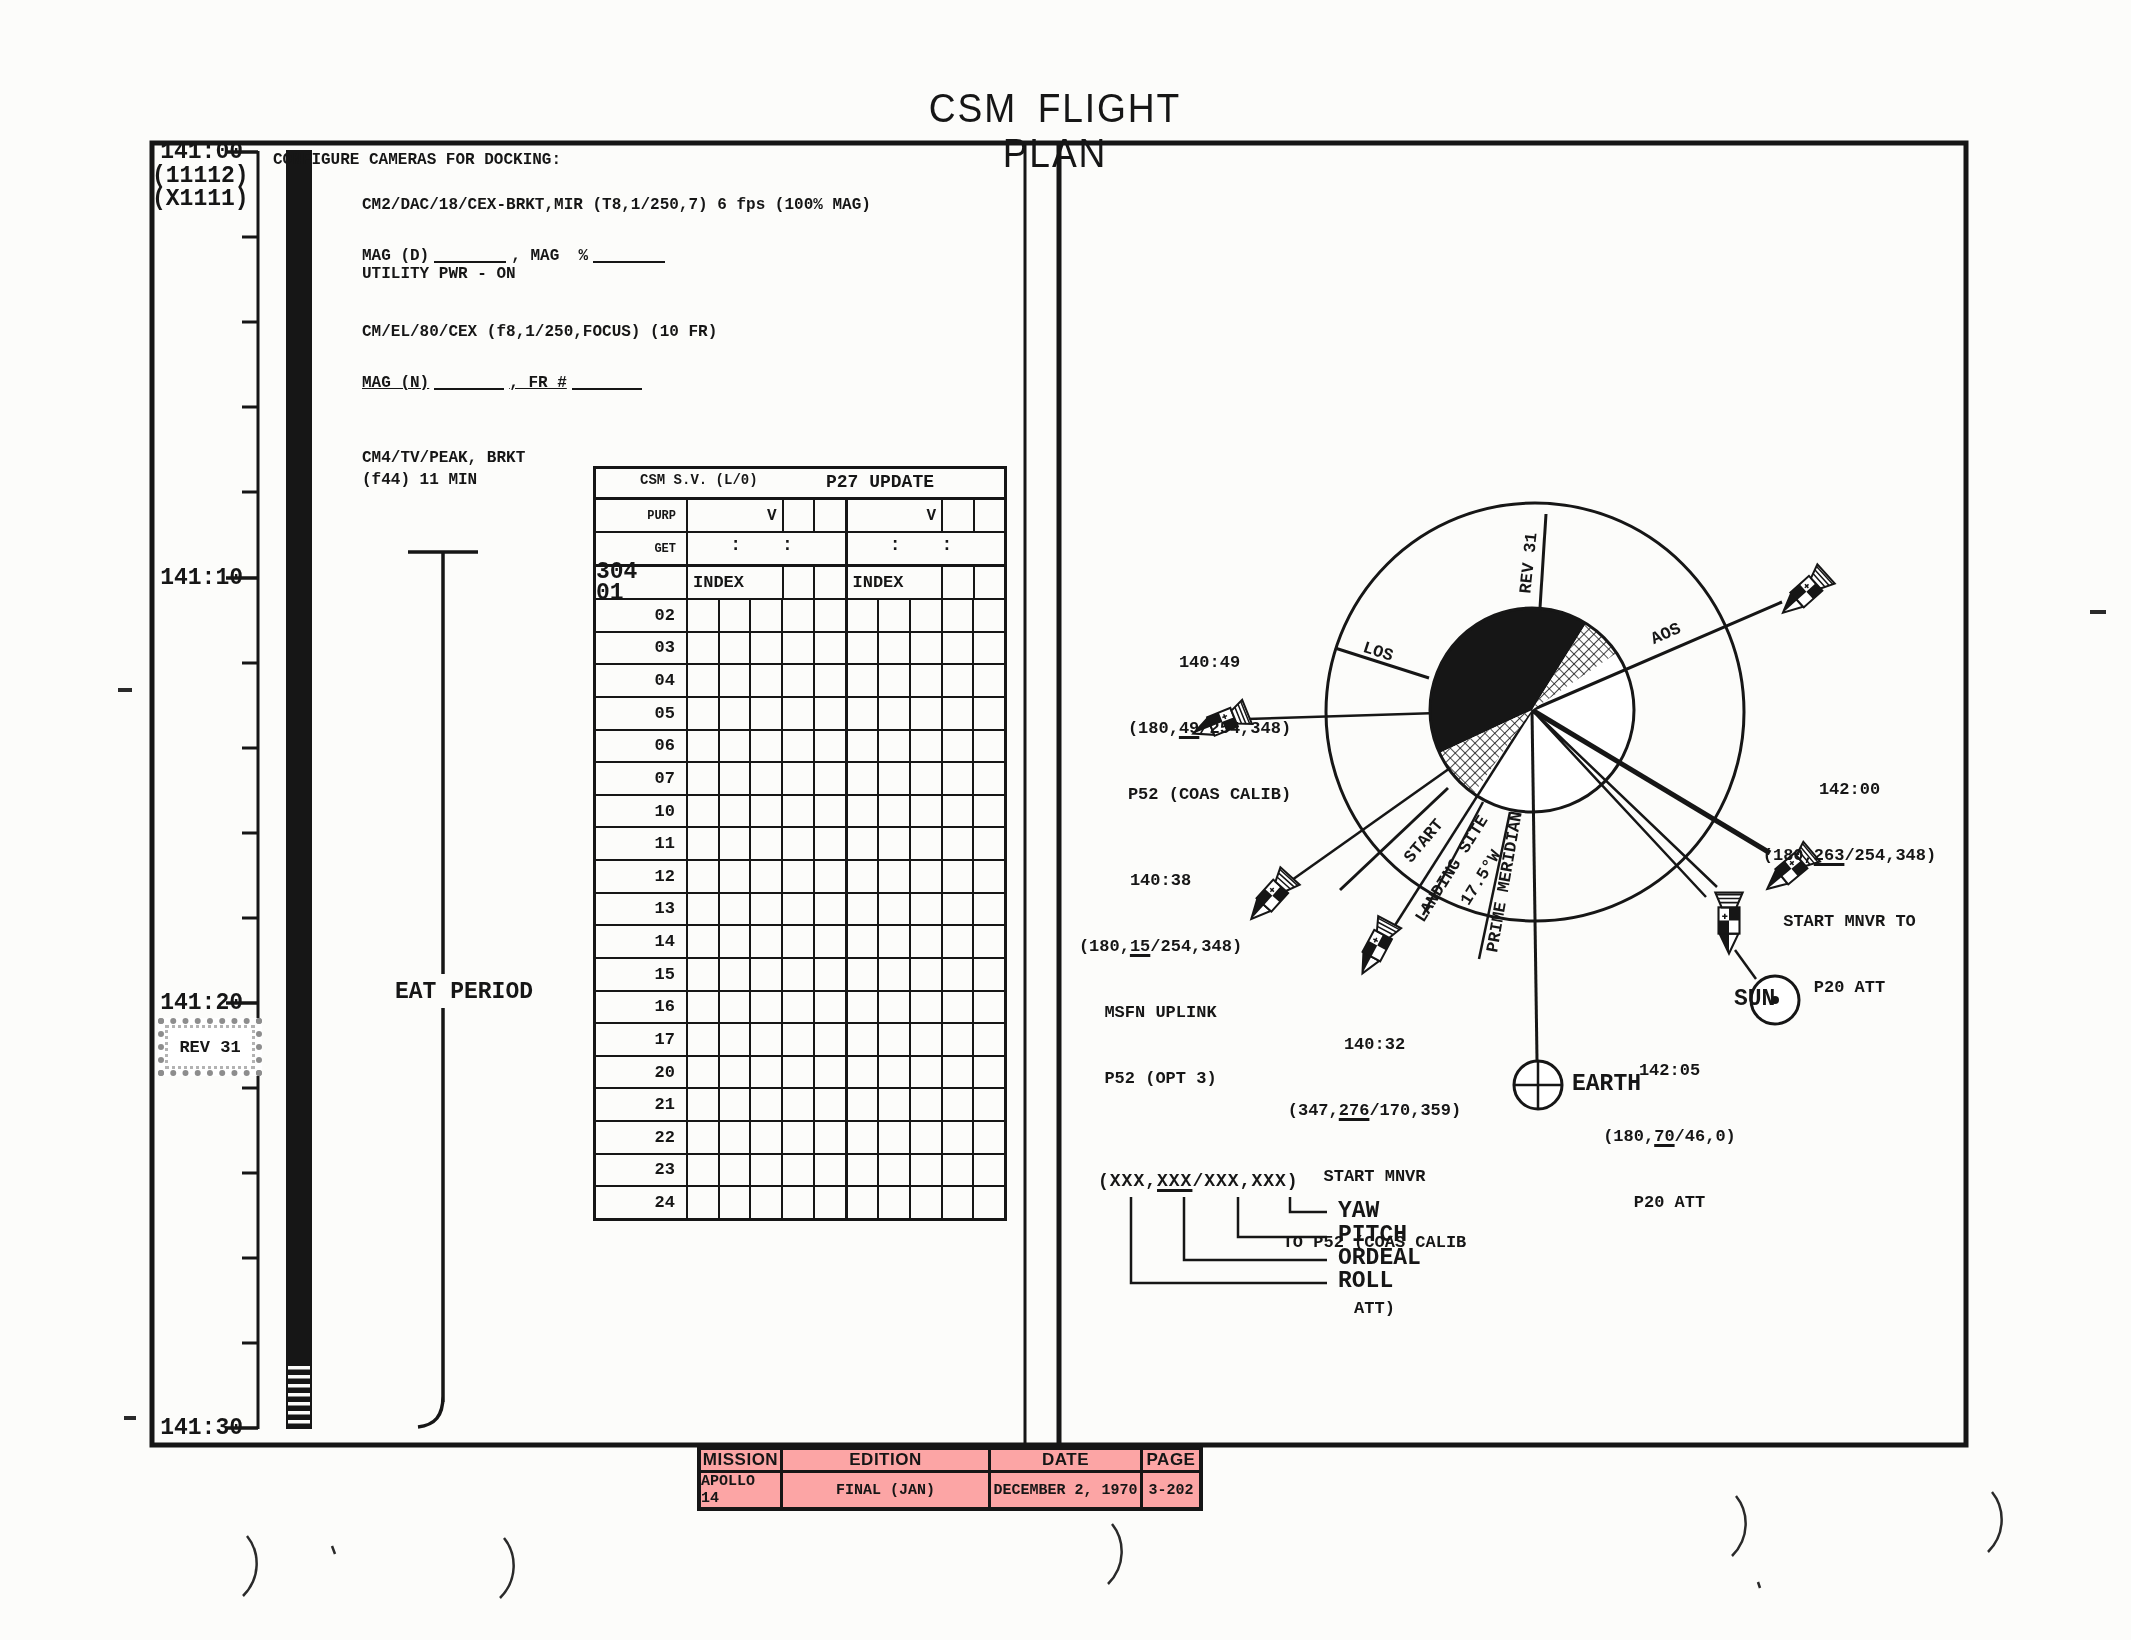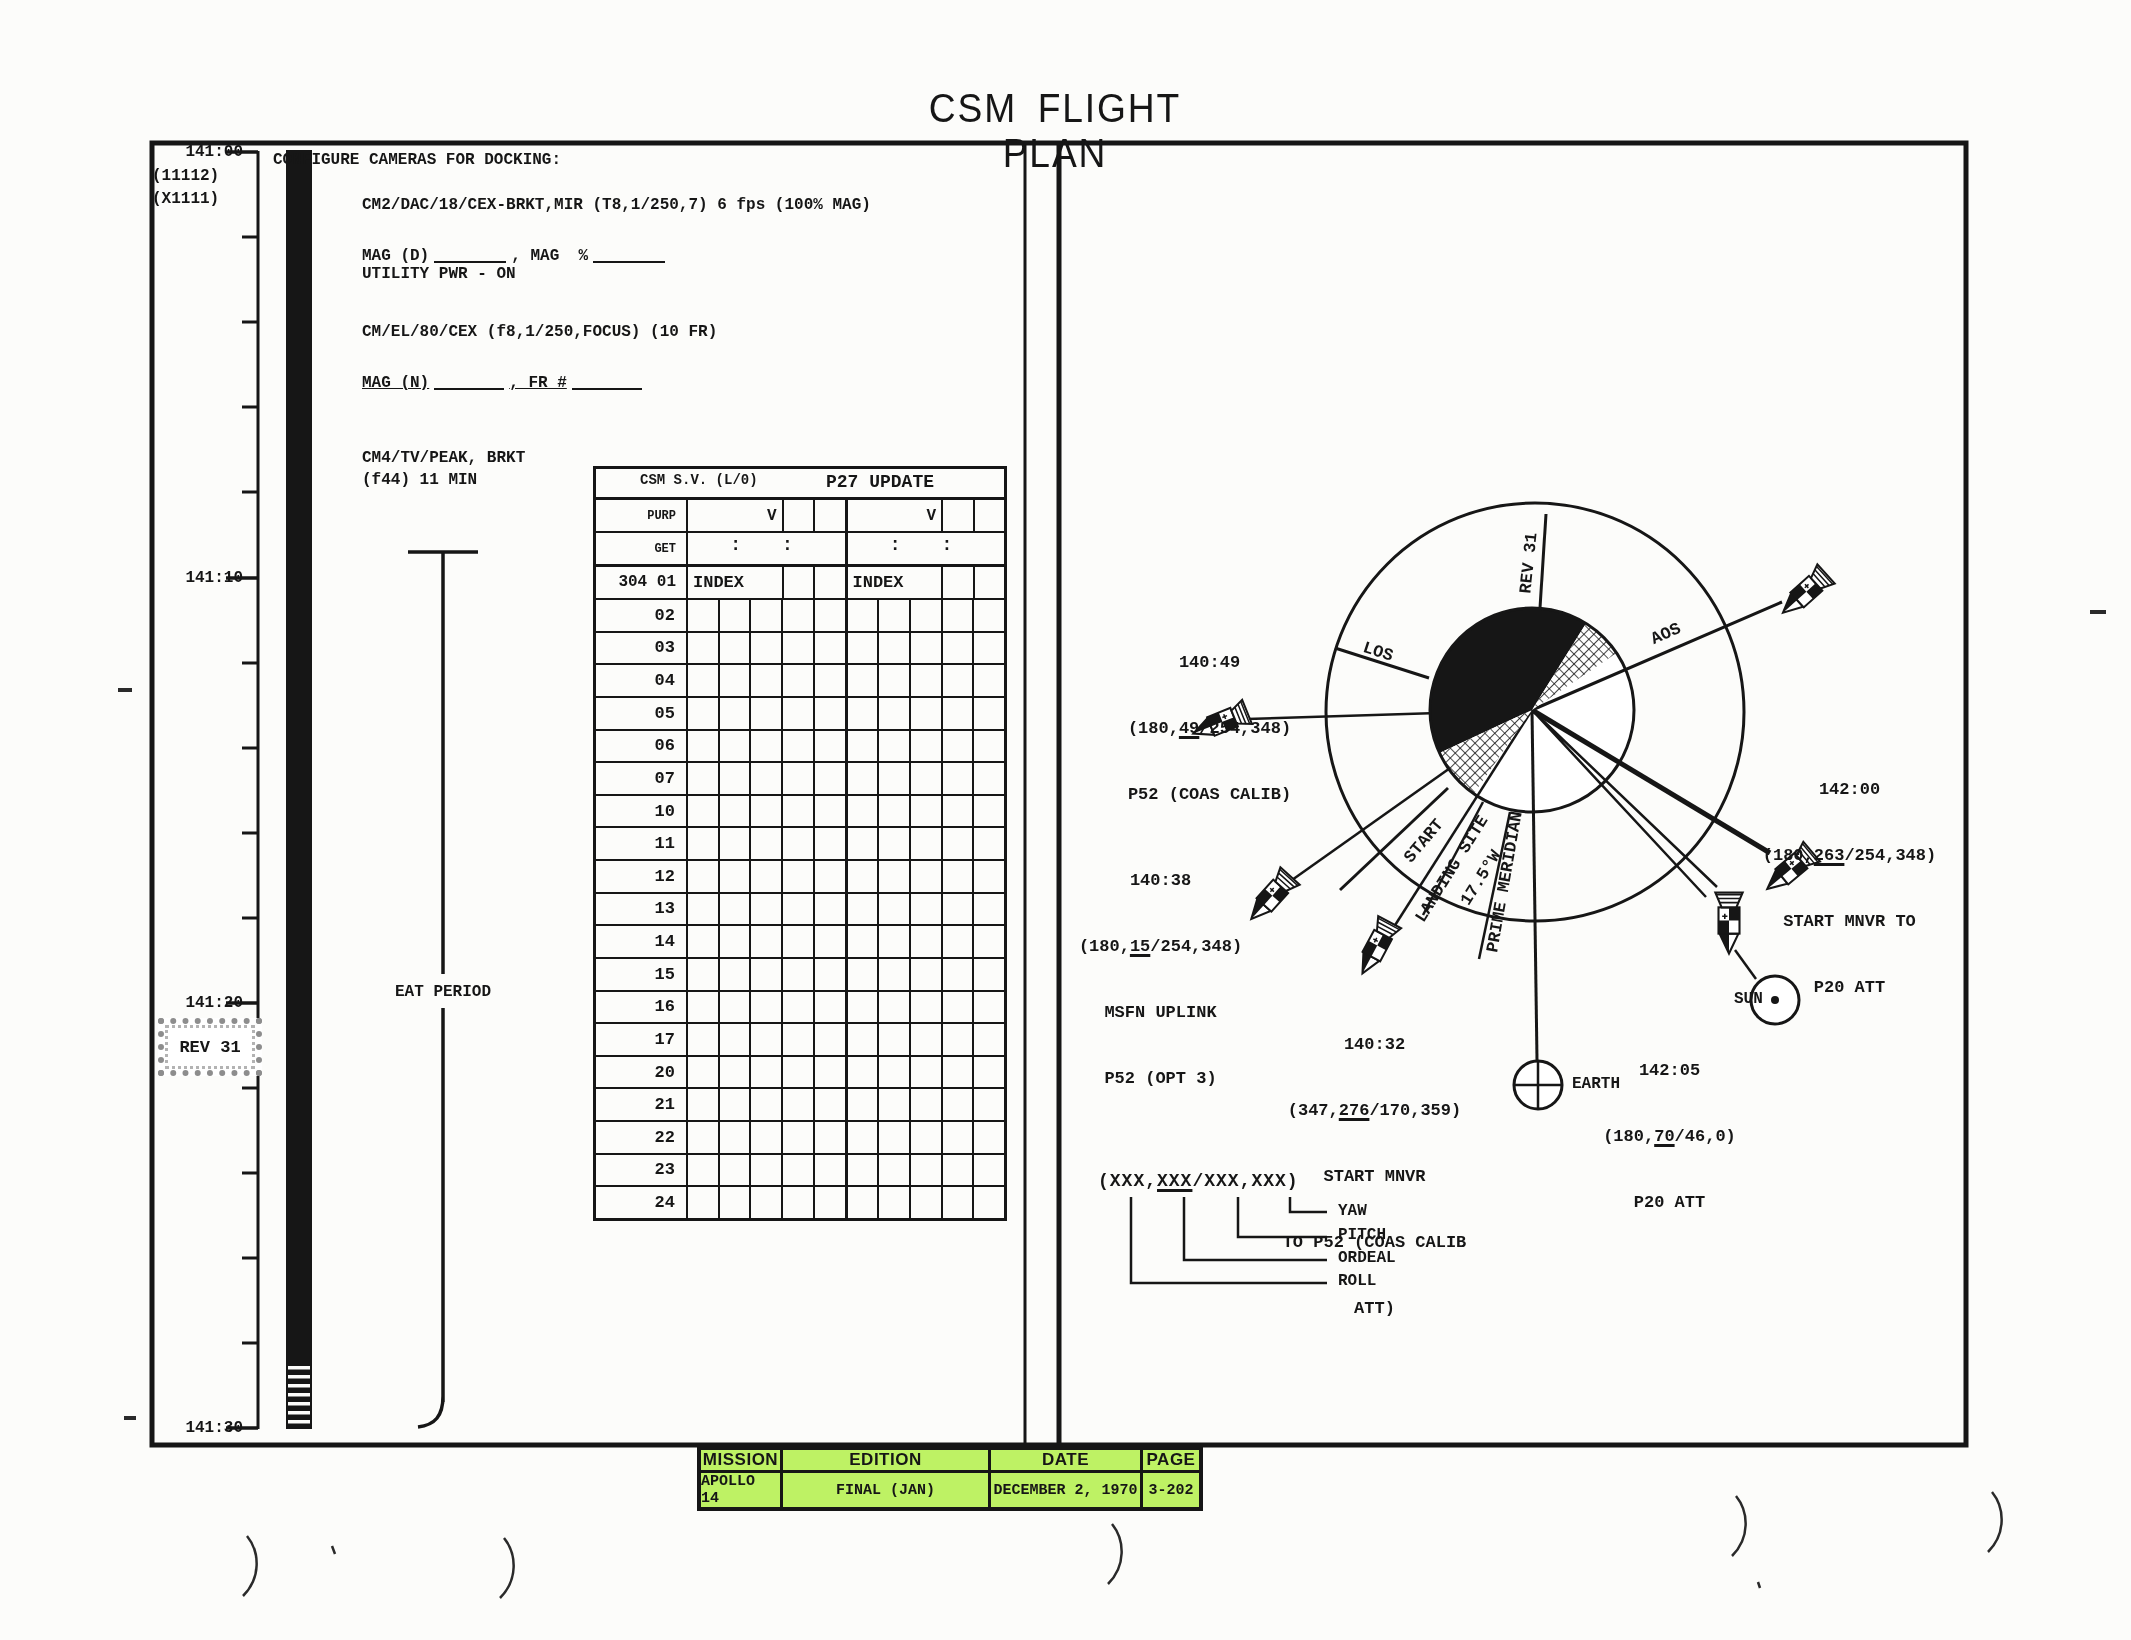--- a/index.html
+++ b/index.html
@@ -1,21 +1,21 @@
 <!DOCTYPE html>
 <html><head>
 <meta charset="utf-8">
 <style>
   html,body{margin:0;padding:0;background:#e8e8e4;}
   .page{position:relative;width:2131px;height:1640px;background:#fcfcfa;color:#161616;
         font-family:"Liberation Mono",monospace;overflow:hidden;}
   svg{position:absolute;left:0;top:0;}
   .t{position:absolute;font-weight:700;white-space:pre;}
   .f16{font-size:16px;line-height:20px;}
-  .f17{font-size:16px;line-height:21px;}
+  .f17{font-size:23px;line-height:21px;}
   .f18{font-size:12px;line-height:22px;}
   .right{text-align:right;}
   .title{position:absolute;left:880px;top:86px;width:350px;text-align:center;
          font-family:"Liberation Sans",sans-serif;font-size:40px;font-weight:400;
          letter-spacing:2px;word-spacing:9px;transform:scaleX(.93);transform-origin:center;}
   .blank{display:inline-block;border-bottom:2.5px solid #161616;height:15px;vertical-align:baseline;
          transform:translateY(3px);margin:0 5px;}
   
   .rot{position:absolute;font-weight:700;font-size:17px;white-space:nowrap;}
   
@@ -48,21 +48,21 @@
   .getc .co2{position:absolute;left:60%;top:2px;font-size:18px;}
   .idx{display:flex;align-items:center;padding-left:5px;font-size:17px;}
   .pgrid{flex:1;display:flex;flex-direction:column;}
   .gr{flex:1;display:flex;border-bottom:2px solid #161616;}
   .gr:last-child{border-bottom:none;}
   .lbl2{width:92px;border-right:2px solid #161616;display:flex;align-items:center;
         justify-content:flex-end;padding-right:11px;font-size:17px;box-sizing:border-box;}
   .gr .cell{flex:1;}
   
   .footer{position:absolute;left:697px;top:1446px;width:506px;height:65px;border:4px solid #161616;
-          display:flex;flex-direction:column;box-sizing:border-box;background:#bef264;}
+          display:flex;flex-direction:column;box-sizing:border-box;background:#fca5a5;}
   .frow{display:flex;flex:1;}
   .fh{border-bottom:3px solid #161616;}
   .fc{display:flex;align-items:center;justify-content:center;border-right:3px solid #161616;box-sizing:border-box;}
   .fc:last-child{border-right:none;}
   .fw1{width:82px;} .fw2{width:208px;} .fw3{width:152px;} .fw4{flex:1;}
   .fht{font-family:"Liberation Sans",sans-serif;font-weight:700;font-size:17px;letter-spacing:.5px;}
   .fvt{font-weight:700;font-size:15px;}
   .lg{position:absolute;font-weight:700;font-size:18px;letter-spacing:1px;white-space:pre;}
 </style>
 </head>

